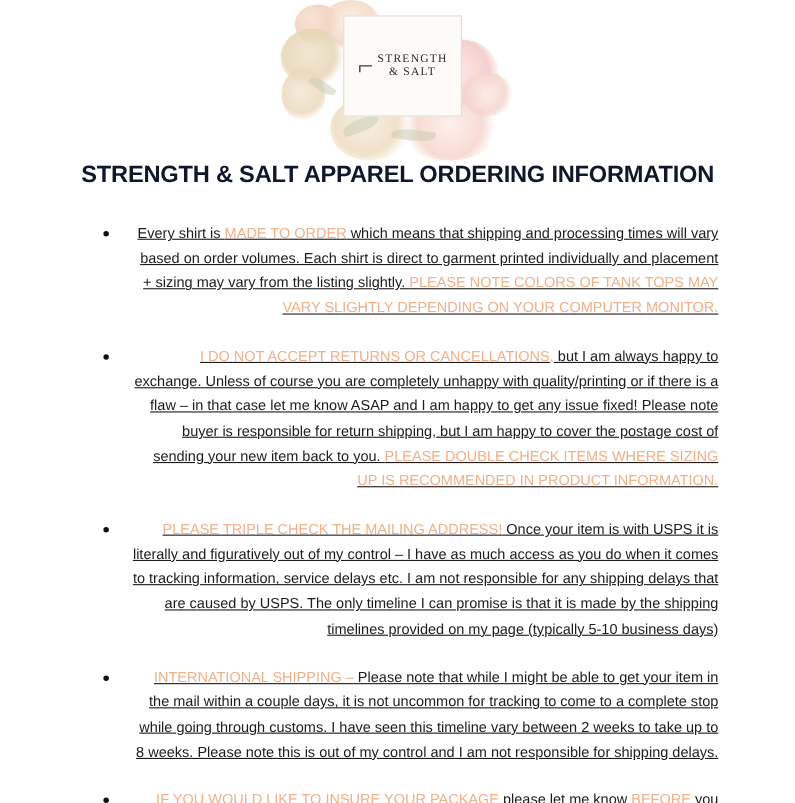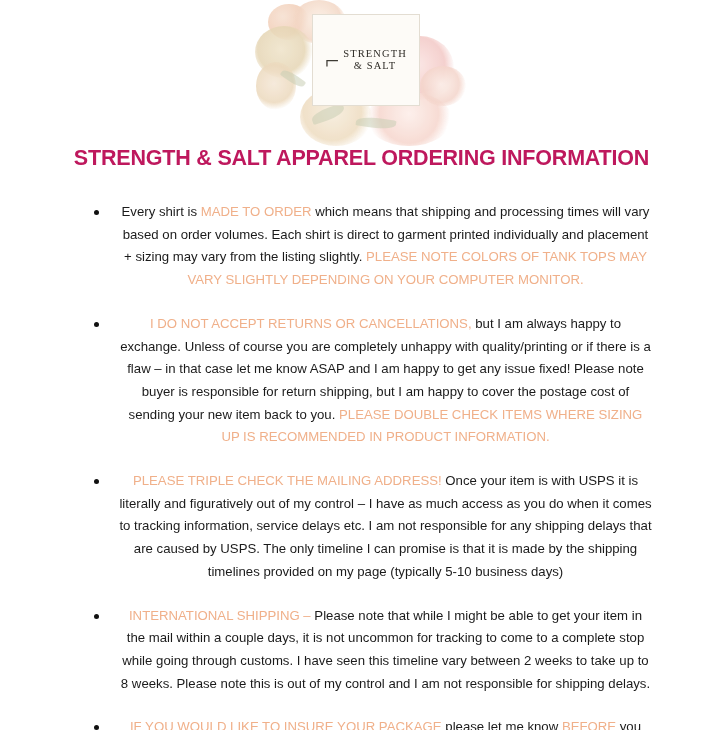--- a/index.html
+++ b/index.html
@@ -90,21 +90,21 @@
     font-size: 10.5px;
     letter-spacing: 1.1px;
     color: #2f2c27;
   }
 
   
   .doc-title {
     text-align: center;
     font-size: 21.5px;
     font-weight: bold;
-    color: #be185d;
+    color: #0f172a;
     letter-spacing: -0.2px;
     margin: 8px 0 0 0;
     padding: 0 36px;
     font-family: "Liberation Sans", sans-serif;
   }
 
   
   .body-wrap {
     padding: 30px 70px 0 92px;
   }
@@ -113,21 +113,22 @@
     margin: 0;
     padding: 0;
   }
   ul.bullets > li {
     position: relative;
     padding-left: 26px;
     margin-bottom: 21px;
     font-size: 13.2px;
     line-height: 1.72;
     color: #1b1b1b;
-    text-align: center;
+    text-align: right;
+    text-decoration: underline;
   }
   ul.bullets > li:before {
     content: "";
     position: absolute;
     left: 2px;
     top: 9px;
     width: 5px;
     height: 5px;
     background: #111;
     border-radius: 50%;

